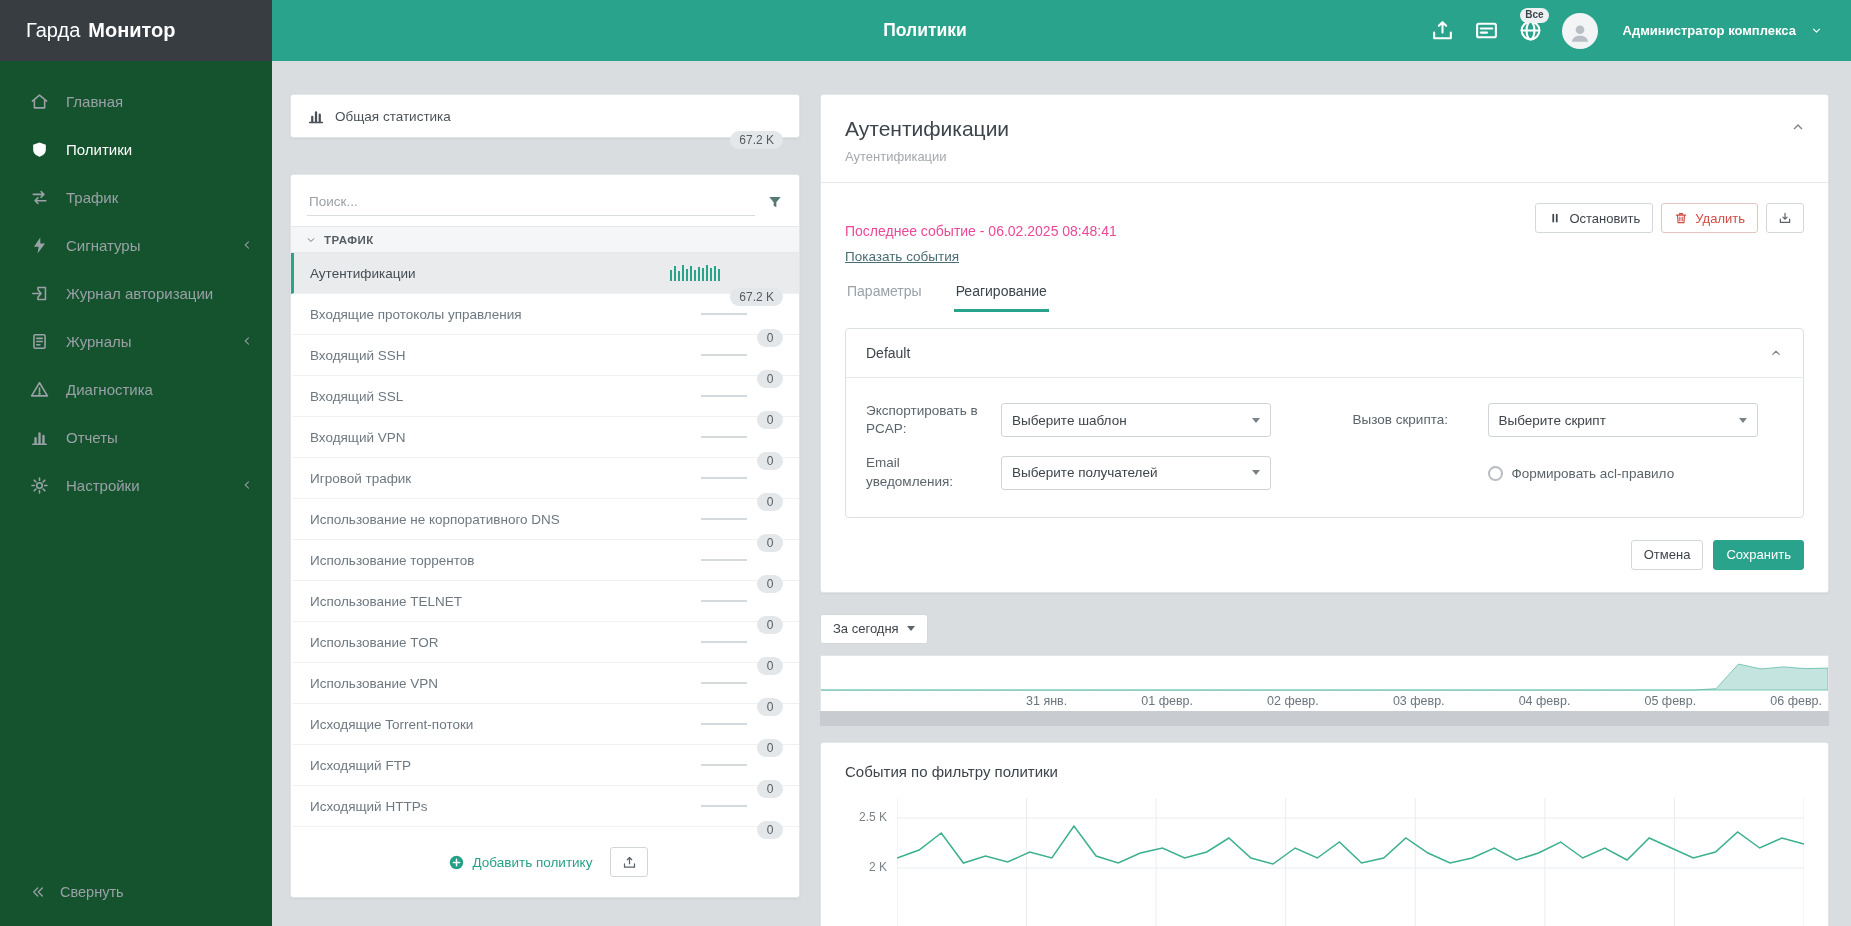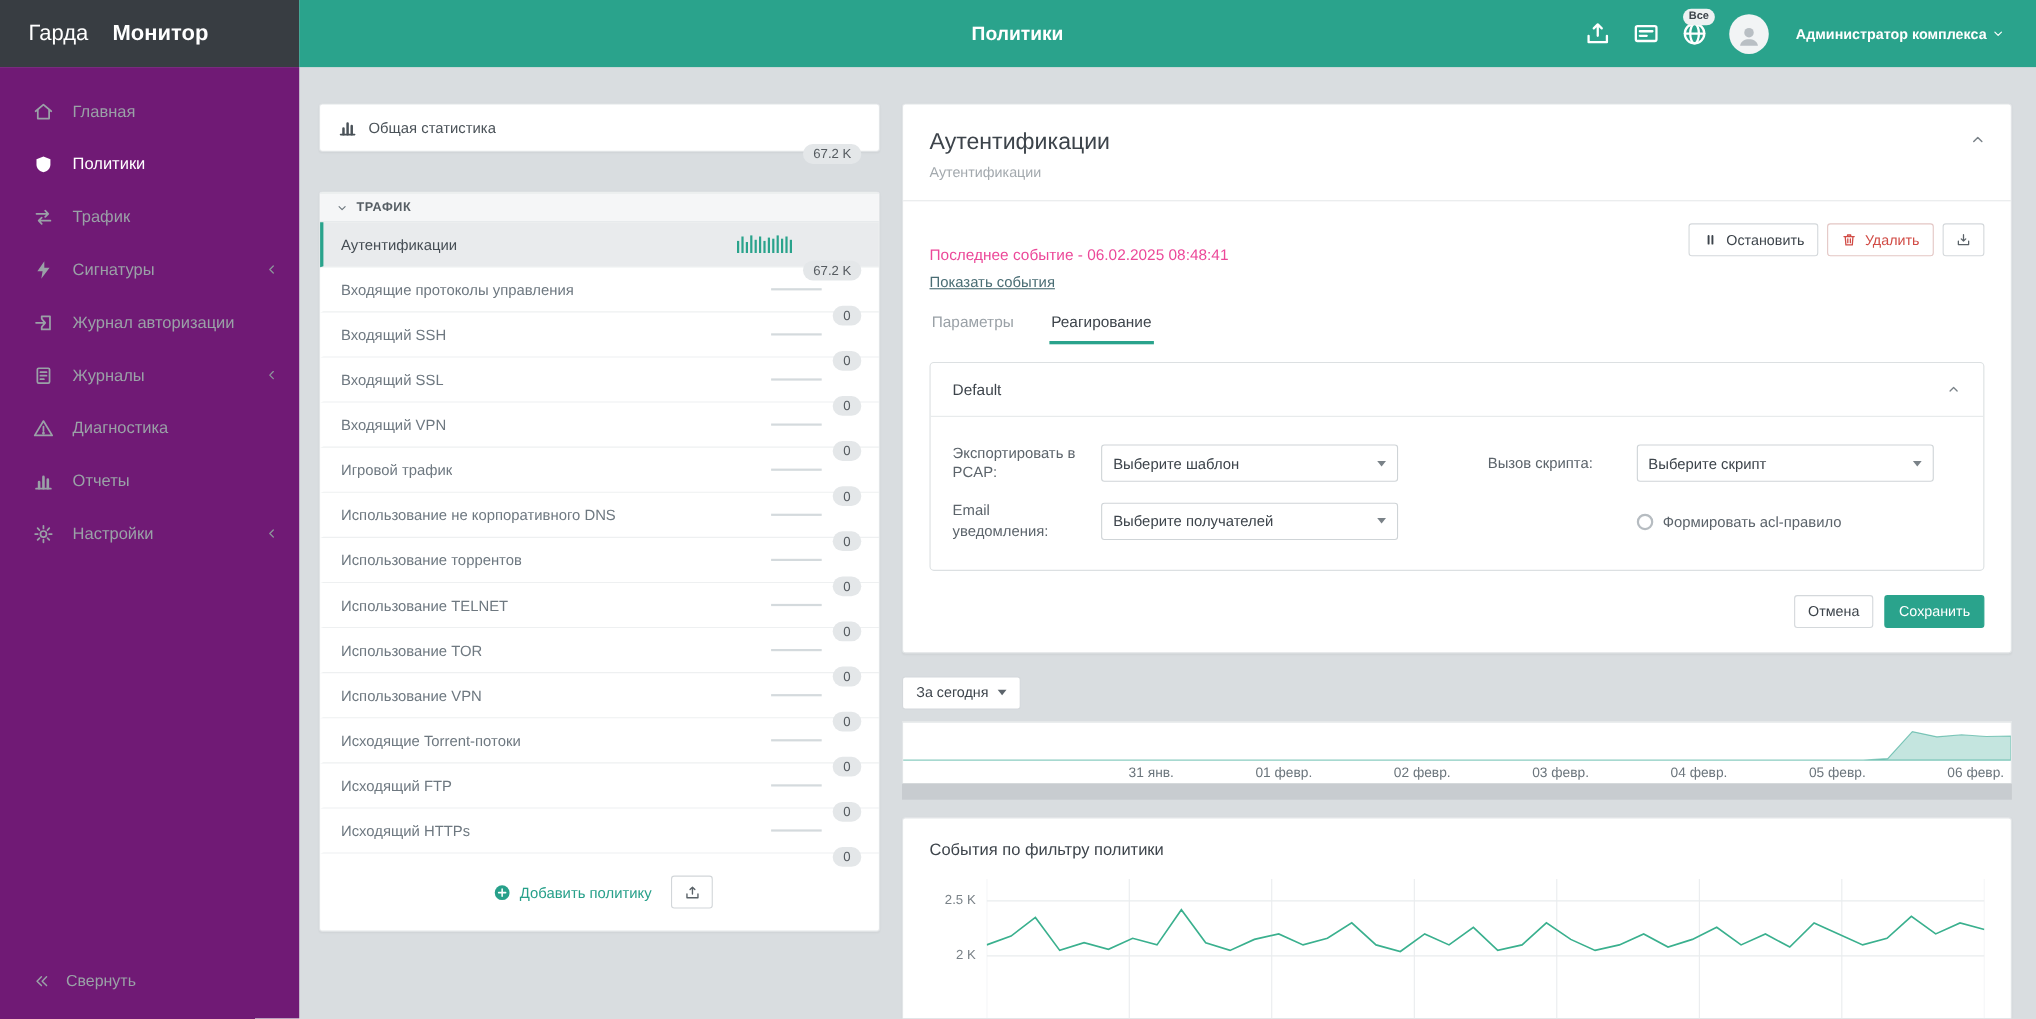--- a/index.html
+++ b/index.html
@@ -8,41 +8,41 @@
     width:1851px; height:926px; overflow:hidden;
     font-family:"Liberation Sans", sans-serif;
     background:#d9dde0; color:#3d444b;
   }
   .app { width:1851px; height:926px; display:grid;
     grid-template-columns:272px 1fr; grid-template-rows:61px 1fr; }
 
   
   .logo { background:#383d42; color:#fff; display:flex; align-items:center;
     padding-left:26px; font-size:20px; }
-  .logo b { margin-left:22px; }
+  .logo b { margin-left:8px; }
   .topbar { background:#2aa38c; position:relative; display:flex; align-items:center; }
   .topbar h1 { position:absolute; left:653px; transform:translateX(-50%);
     margin:0; color:#fff; font-size:17.5px; font-weight:bold; }
   .topbar-right { margin-left:auto; display:flex; align-items:center; gap:19px; padding-right:22px; }
   .hicon { background:none; border:none; padding:0; cursor:pointer; color:#fff;
     width:25px; height:25px; position:relative; }
   .hicon svg { width:100%; height:100%; }
   .scope-badge { position:absolute; top:-10px; right:-6px; background:#eef1f2; color:#3d444b;
     font-size:10px; font-weight:bold; border-radius:8px; padding:1px 5px; line-height:1.25; }
   .avatar { width:36px; height:36px; border-radius:50%; background:#f2f4f5; overflow:hidden;
     display:flex; justify-content:center; color:#b9bfc4; }
   .avatar svg { width:26px; height:26px; margin-top:7px; }
   .user { background:none; border:none; cursor:pointer; color:#fff; display:flex;
-    align-items:center; gap:4px; font-size:13px; font-weight:bold;
+    align-items:center; gap:14px; font-size:13px; font-weight:bold;
     font-family:"Liberation Sans", sans-serif; }
   .user .uchev { width:13px; height:13px; display:inline-block; }
   .user .uchev svg { width:100%; height:100%; }
 
   
-  .sidebar { background:#701a75; position:relative; }
+  .sidebar { background:#14532d; position:relative; }
   .nav { margin-top:16px; }
   .nav-item { display:flex; align-items:center; height:48px; padding:0 18px 0 30px;
     gap:17px; color:#9aa1a7; font-size:15px; cursor:pointer; }
   .nav-item.is-active { color:#fff; }
   .nav-icon { width:19px; height:19px; flex:none; }
   .nav-icon svg { width:100%; height:100%; }
   .nav-chevron { margin-left:auto; width:14px; height:14px; color:#8d959b; display:none; }
   .nav-chevron svg { width:100%; height:100%; }
   .nav-item.is-chevron .nav-chevron { display:block; }
   .collapse-btn { position:absolute; bottom:16px; left:0; right:0; display:flex;
@@ -325,20 +325,26 @@
       <div class="card stats-card">
         <span class="stats-icon"><svg viewBox="0 0 24 24" fill="none" stroke="currentColor" stroke-width="2" stroke-linecap="round" stroke-linejoin="round">
               <path d="M3.5 20.5h17"></path>
               <path d="M7 20v-7M12 20V7M17 20V10" stroke-width="3"></path>
             </svg></span>
         <span class="stats-label">Общая статистика</span>
         <span class="badge">67.2 K</span>
       </div>
 
       <div class="card list-card">
+        <div class="search-row">
+          <input placeholder="Поиск..." style="">
+          <span class="filter-ic"><svg viewBox="0 0 24 24" fill="none" stroke="currentColor" stroke-width="2" stroke-linecap="round" stroke-linejoin="round">
+                <path d="M3.5 4.5h17L14 12.5V20l-4-2.5v-5z" fill="currentColor" stroke="none"></path>
+              </svg></span>
+        </div>
         <div class="group-head">
           <span class="gh-chev"><svg viewBox="0 0 24 24" fill="none" stroke="currentColor" stroke-width="2" stroke-linecap="round" stroke-linejoin="round">
                 <path d="M6.5 9.5 12 15l5.5-5.5"></path>
               </svg></span>
           <span>ТРАФИК</span>
         </div>
         <div class="rows">
 
             <div class="prow is-active is-sparkline">
               <span class="prow-label">Аутентификации</span>

